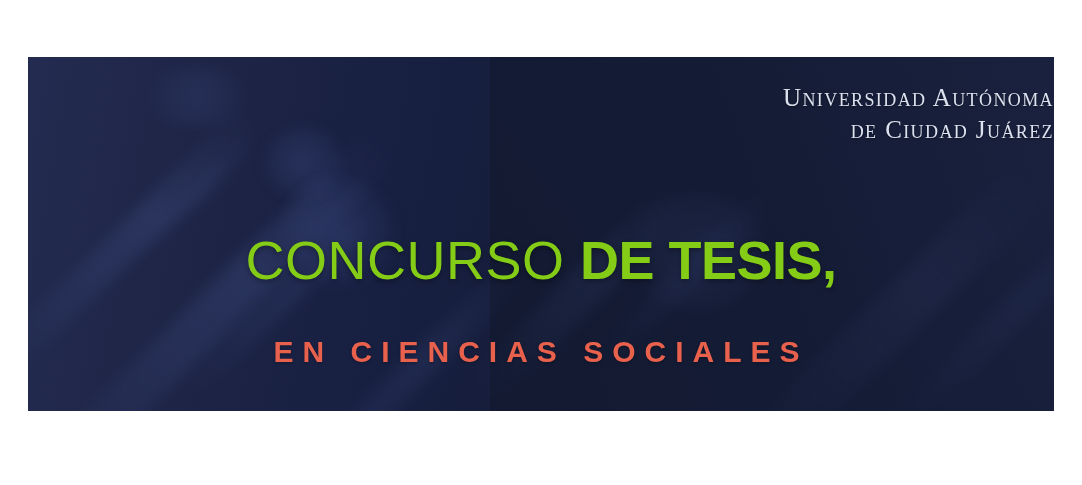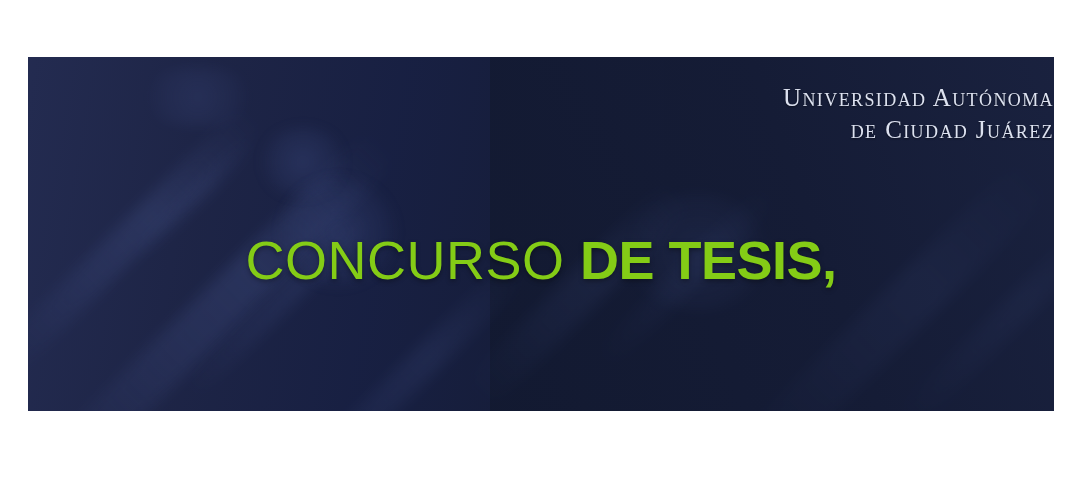--- a/index.html
+++ b/index.html
@@ -169,15 +169,16 @@
 
     <div class="university">
       <span class="u-line l1">Universidad Autónoma</span>
       <span class="u-line l2">de Ciudad Juárez</span>
     </div>
 
     <div class="headline">
       <span class="h-line l1"><span class="hl-light">CONCURSO&nbsp;</span><span class="hl-bold">DE TESIS,</span></span>
     </div>
 
+    <div class="subtitle">EN CIENCIAS SOCIALES</div>
 
   </div>
 </div>
 
 </body></html>

